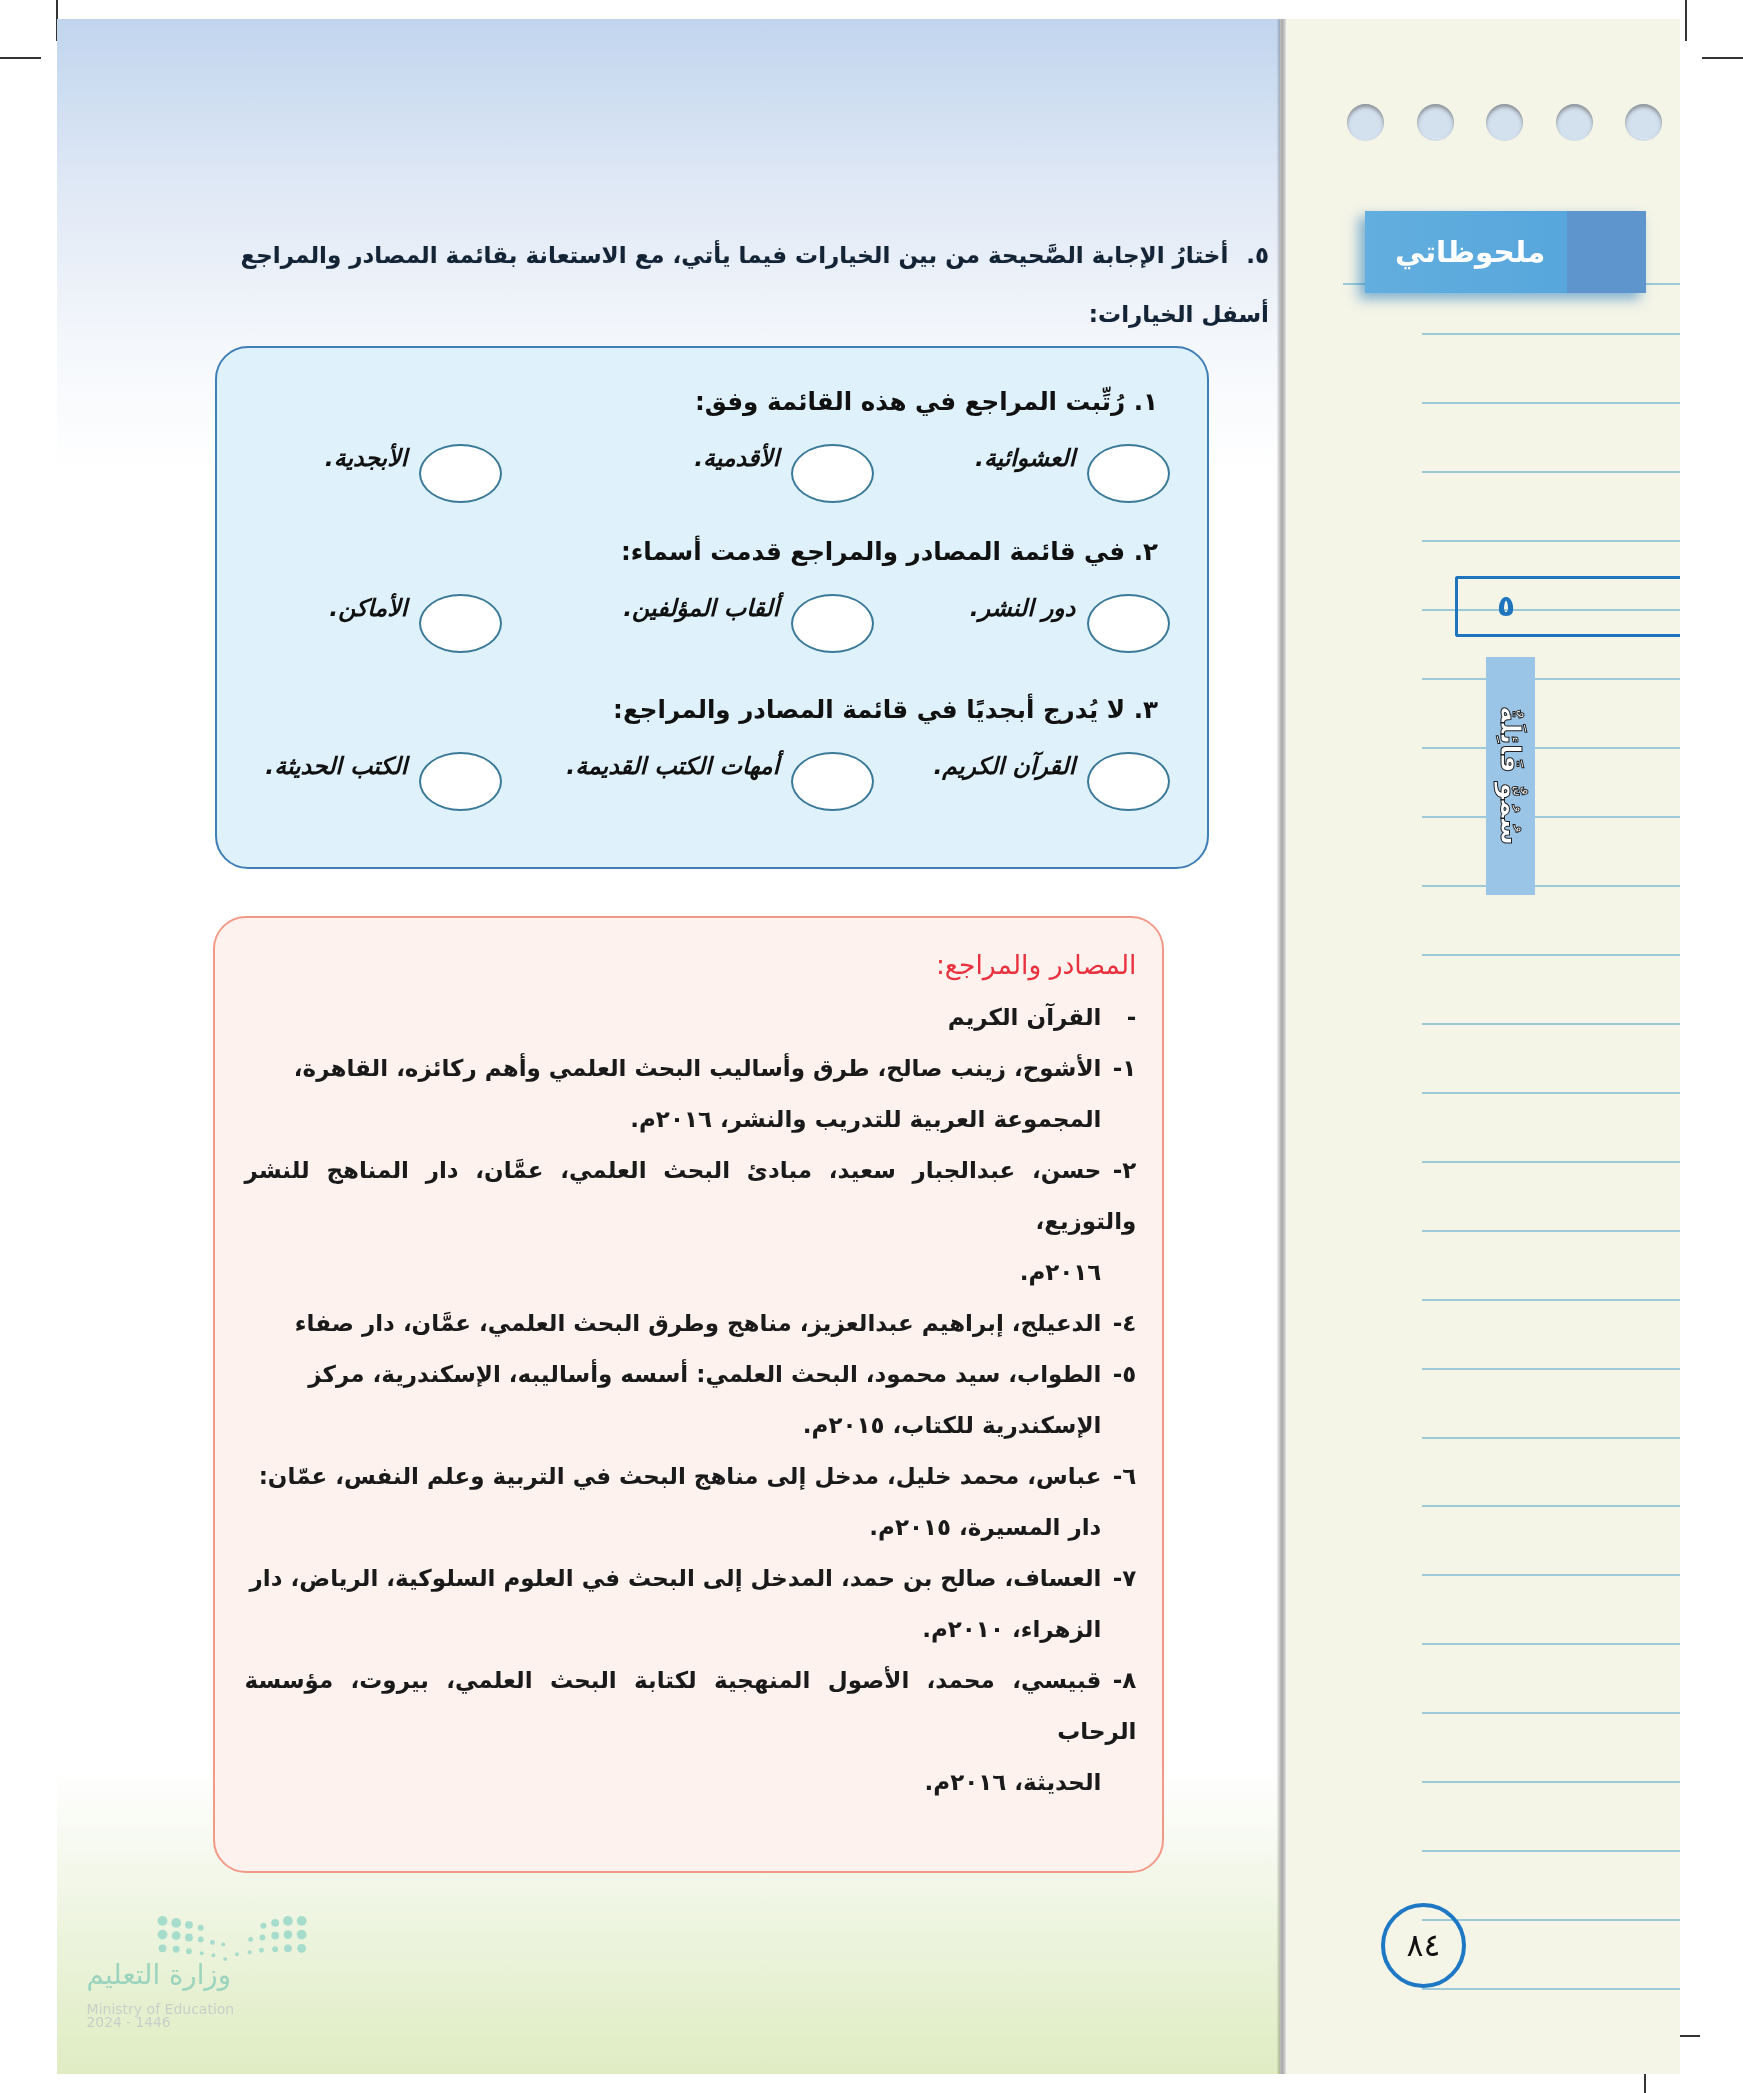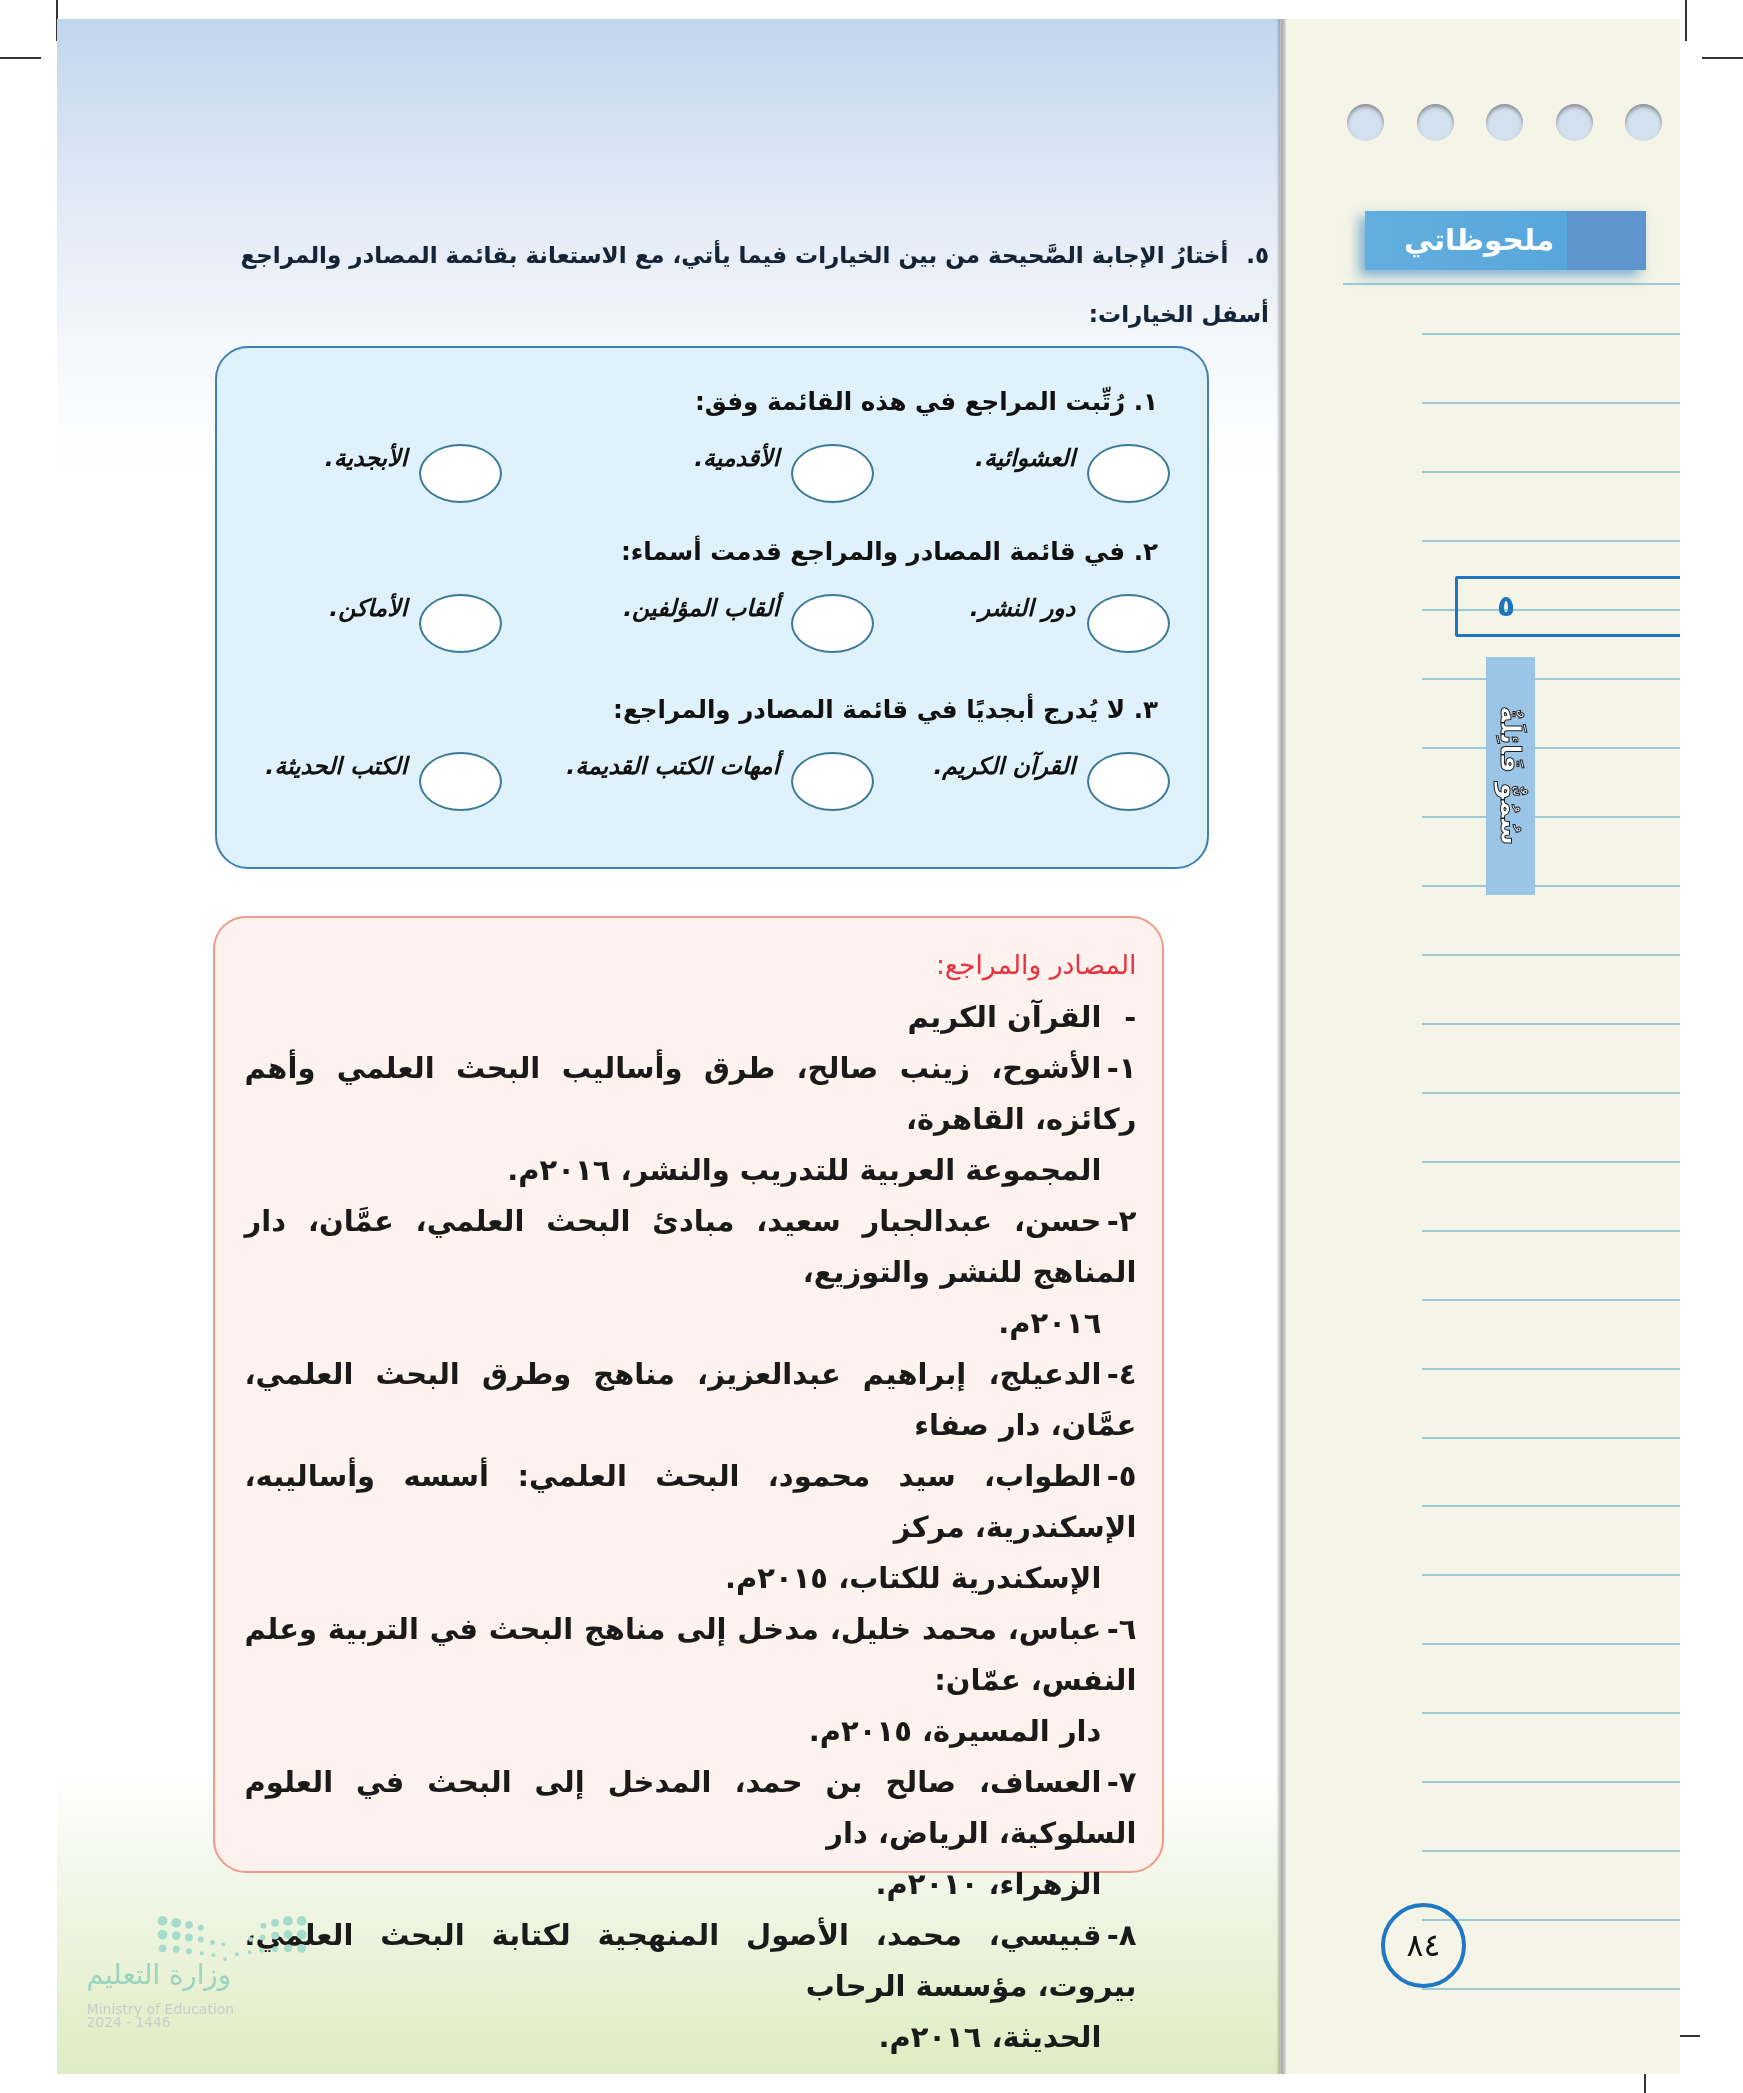--- a/index.html
+++ b/index.html
@@ -23,24 +23,24 @@
     position: absolute; left: 1229px; top: 0; width: 394px; height: 100%;
     background: #f4f4e7;
   }
 
   
   .holes { position: absolute; left: 61px; top: 85px; width: 315px; height: 37px; display: flex; justify-content: space-between; }
   .hole { width: 37px; height: 37px; border-radius: 50%; background: #d3e0ee; box-shadow: inset 0 3px 3.9px rgba(80,80,80,0.55); }
 
   
   .notes-tab {
-    position: absolute; left: 79px; top: 192px; width: 281px; height: 59px;
+    position: absolute; left: 79px; top: 192px; width: 281px; height: 82px;
     background: linear-gradient(to right, #62aede 0%, #57a6dc 72%, #5f95cd 72%, #5f95cd 100%);
     box-shadow: -5.9px 5.9px 11.8px rgba(30,120,190,0.55);
-    display: flex; align-items: center; justify-content: flex-start; padding-left: 39px;
+    display: flex; align-items: center; justify-content: flex-start; padding-left: 30px;
   }
   .notes-tab span { color: #fff; font-weight: bold; font-size: 29.6px; direction: rtl; font-family: "DejaVu Sans", sans-serif; }
 
   .rule { position: absolute; left: 136px; right: 0; height: 2px; background: #9ccbd7; }
   .rule.short-left { left: 57px; }
 
   .unit-box {
     position: absolute; left: 169px; top: 557px; width: 236px; height: 61px;
     border: 3.9px solid #1e74bd; border-right: none; border-radius: 3px 0 0 3px;
     display: flex; align-items: center; justify-content: flex-start; padding-left: 39px;
@@ -87,21 +87,21 @@
   }
   .opt-label { font-weight: bold; font-size: 23.6px; color: #111; direction: rtl; padding-right: 11.8px; white-space: nowrap; }
 
   
   .refs {
     position: absolute; left: 156px; top: 897px; width: 951px; height: 957px;
     background: #fef2ee; border: 2.5px solid #f19a88; border-radius: 33px;
     direction: rtl; padding: 27.6px 25.6px 0 29.6px;
   }
   .refs-title { color: #e8323f; font-size: 26.6px; line-height: 39px; margin-bottom: 7.9px; }
-  .ref-item { font-weight: bold; color: #1a1a1a; font-size: 29px; line-height: 51px; text-align: justify; }
+  .ref-item { font-weight: bold; color: #1a1a1a; font-size: 23px; line-height: 51px; text-align: justify; }
   .ref-item .num { display: inline-block; min-width: 35px; }
   .ref-item .cont { display: block; padding-right: 35px; }
 
   
   .logo { position: absolute; left: 29.6px; top: 1877px; width: 236px; height: 158px; }
   .logo .dots { position: absolute; left: 69px; top: 19.7px; width: 158px; height: 49px; }
   .logo .ar { position: absolute; left: 0; top: 62px; width: 187px; font-size: 27.6px; color: #9ad4bf; direction: rtl; text-align: left; }
   .logo .en { position: absolute; left: 0; top: 105px; font-size: 14px; color: #c9cfc8; }
   .logo .yr { position: absolute; left: 0; top: 118px; font-size: 13.8px; color: #c9cfc8; }
 </style>

